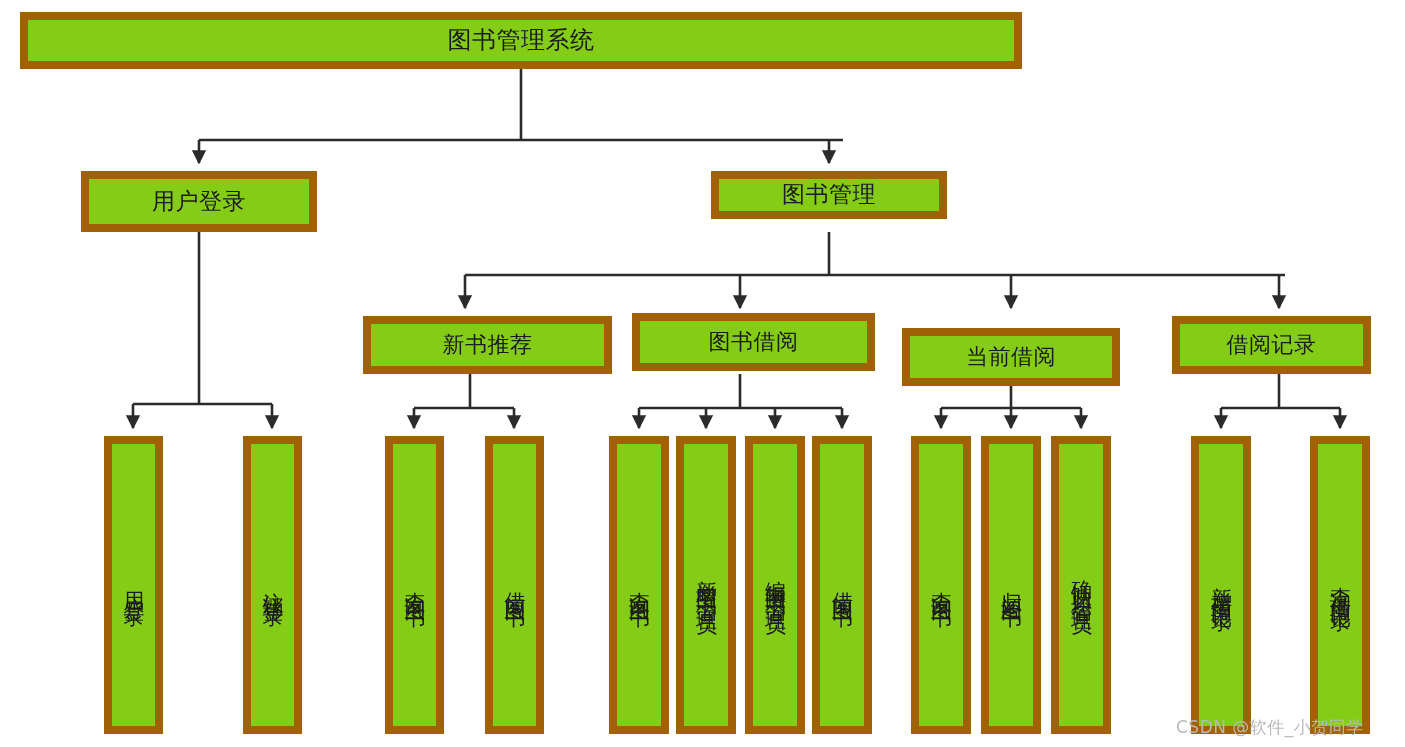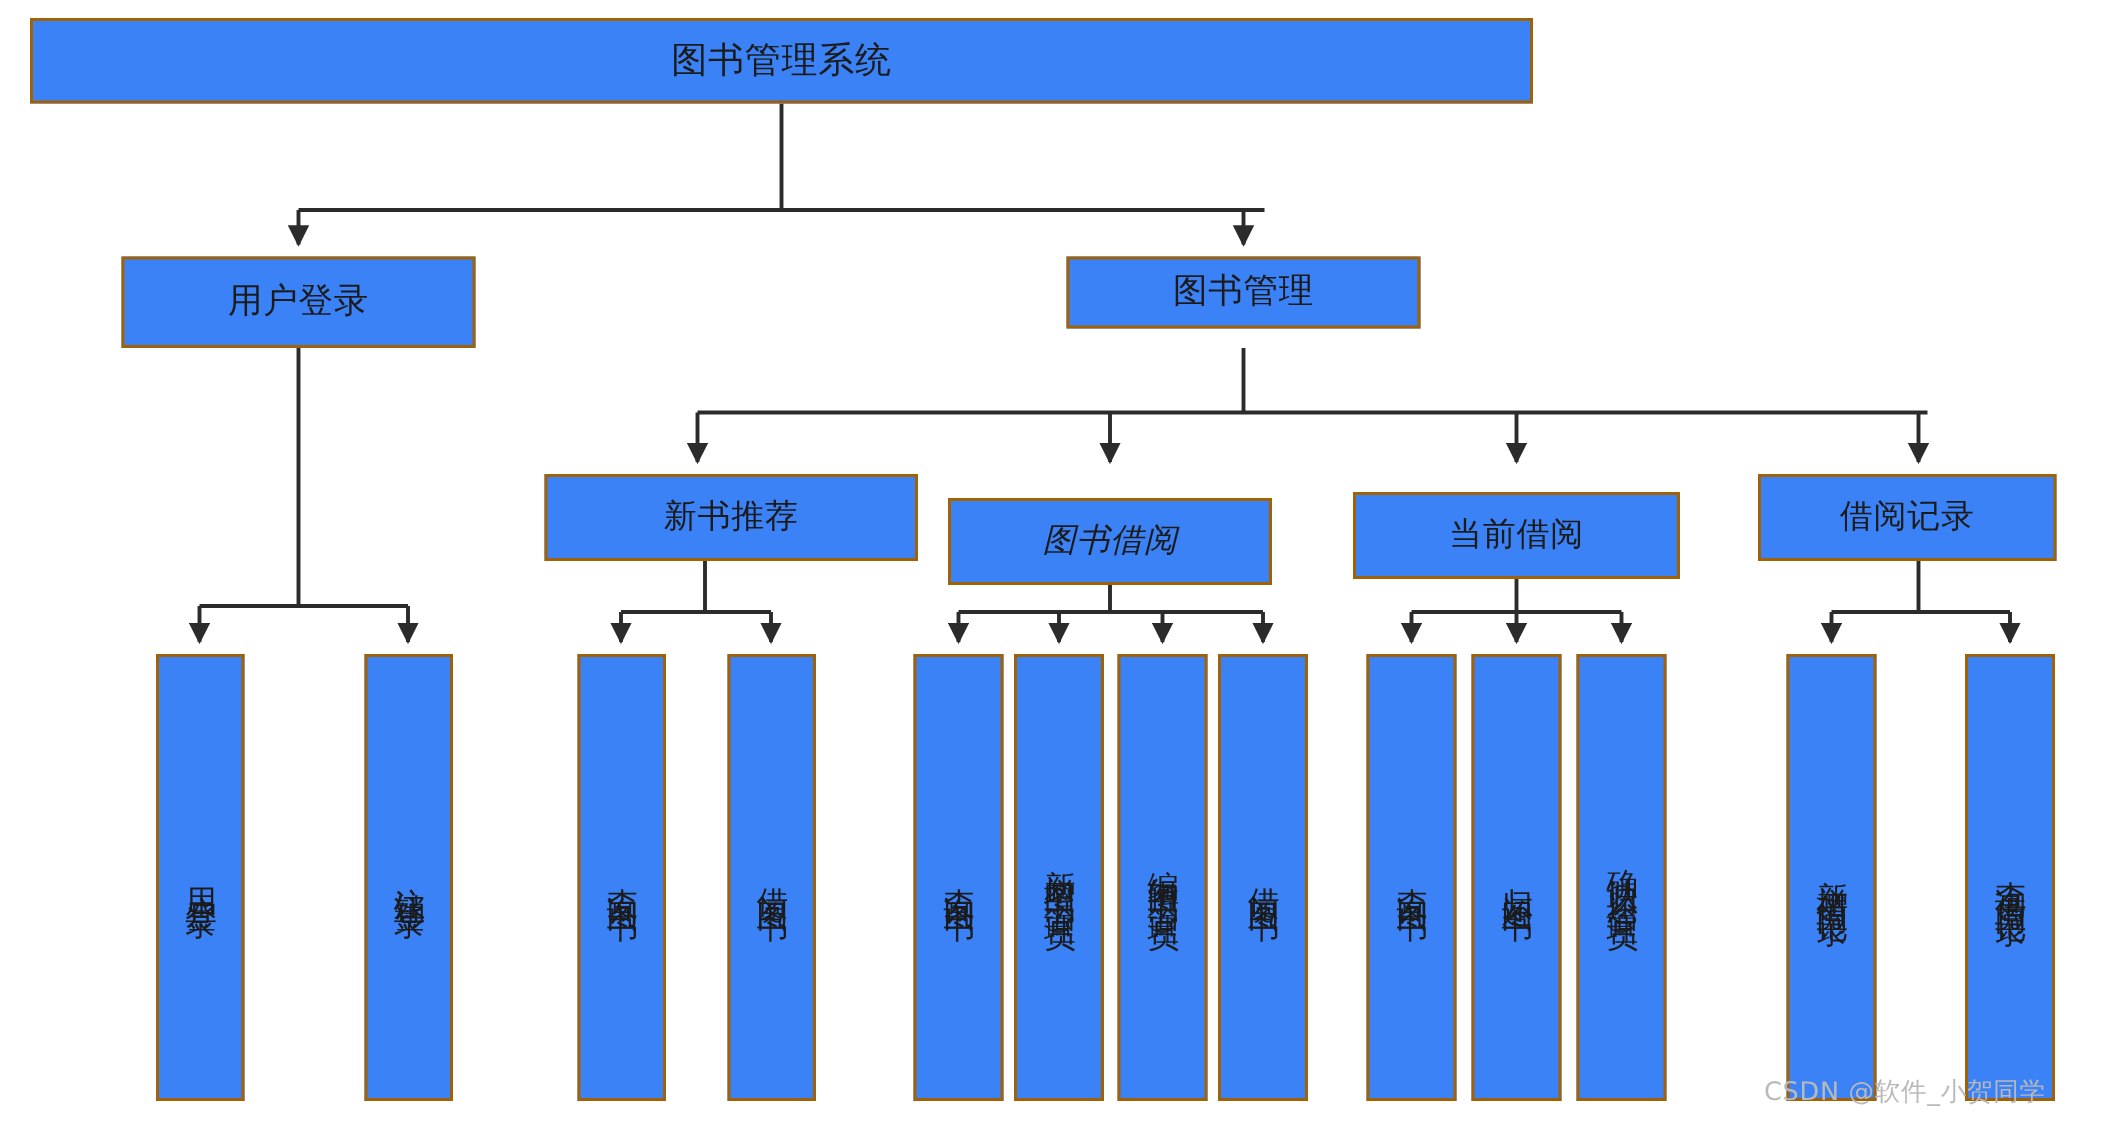--- a/index.html
+++ b/index.html
@@ -18,22 +18,22 @@
   
   #wires{
     position:absolute;
     left:0; top:0;
     width:1405px; height:747px;
     pointer-events:none;
   }
   .node{
     position:absolute;
     box-sizing:border-box;
-    background:#3b82f6;
-    border:2px solid #a16207;
+    background:#84cc16;
+    border:8px solid #a16207;
     display:flex;
     align-items:center;
     justify-content:center;
     text-align:center;
     z-index:2;
   }
   .node .label{
     display:block;
     line-height:1.18;
     letter-spacing:0.5px;
@@ -129,21 +129,21 @@
   <div class="node lvl2" style="left:81px;top:171px;width:236px;height:61px;">
     <span class="label">用户登录</span>
   </div>
   <div class="node lvl2" style="left:711px;top:171px;width:236px;height:48px;">
     <span class="label">图书管理</span>
   </div>
 
   <div class="node lvl3" style="left:363px;top:316px;width:249px;height:58px;">
     <span class="label">新书推荐</span>
   </div>
-  <div class="node lvl3" style="left:632px;top:332px;width:216px;height:58px;font-style:italic;">
+  <div class="node lvl3" style="left:632px;top:313px;width:243px;height:58px;">
     <span class="label">图书借阅</span>
   </div>
   <div class="node lvl3" style="left:902px;top:328px;width:218px;height:58px;">
     <span class="label">当前借阅</span>
   </div>
   <div class="node lvl3" style="left:1172px;top:316px;width:199px;height:58px;">
     <span class="label">借阅记录</span>
   </div>
 
   <div class="node leaf" style="left:104px;top:436px;width:59px;height:298px;">

